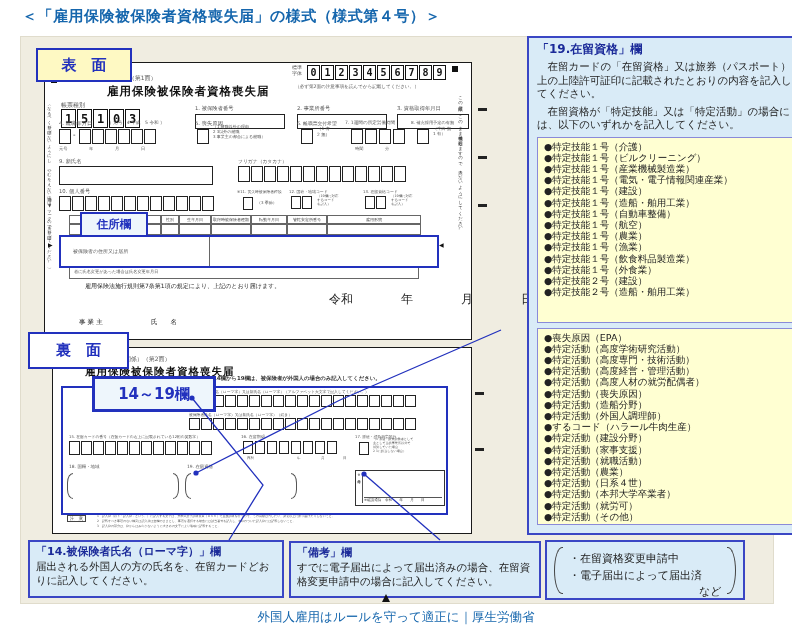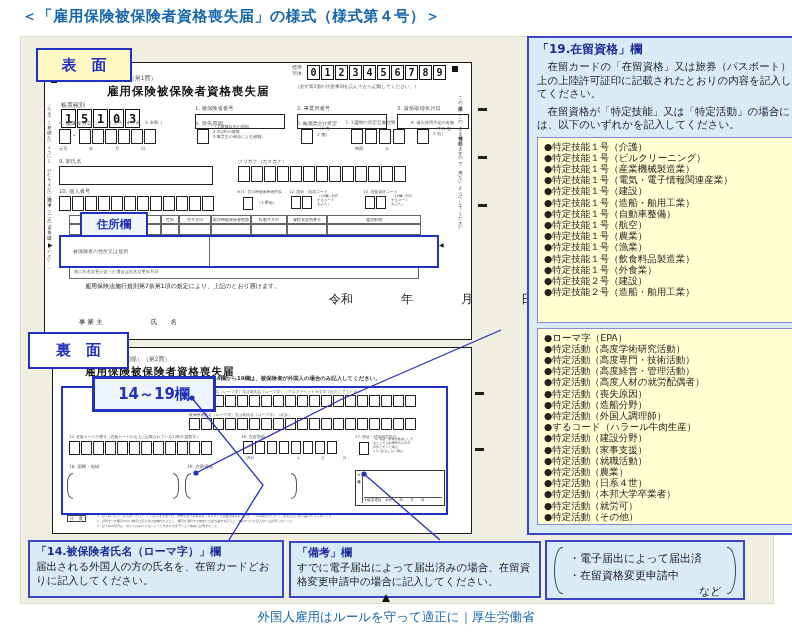--- a/index.html
+++ b/index.html
@@ -380,21 +380,21 @@
       <div>●特定技能１号（自動車整備）</div>
       <div>●特定技能１号（航空）</div>
       <div>●特定技能１号（農業）</div>
       <div>●特定技能１号（漁業）</div>
       <div>●特定技能１号（飲食料品製造業）</div>
       <div>●特定技能１号（外食業）</div>
       <div>●特定技能２号（建設）</div>
       <div>●特定技能２号（造船・舶用工業）</div>
     </div>
   <div class="ybox" style="height:197px;">
-      <div>●ローマ字（EPA）</div>
+      <div>●喪失原因（EPA）</div>
       <div>●特定活動（高度学術研究活動）</div>
       <div>●特定活動（高度専門・技術活動）</div>
       <div>●特定活動（高度経営・管理活動）</div>
       <div>●特定活動（高度人材の就労配偶者）</div>
       <div>●特定活動（喪失原因）</div>
       <div>●特定活動（造船分野）</div>
       <div>●特定活動（外国人調理師）</div>
       <div>●するコード（ハラール牛肉生産）</div>
       <div>●特定活動（建設分野）</div>
       <div>●特定活動（家事支援）</div>
@@ -412,22 +412,22 @@
   <div class="co-b">届出される外国人の方の氏名を、在留カードどおりに記入してください。</div>
 </div>
 <div class="abs callout" style="left:289px;top:541px;width:252px;height:57px;">
   <div class="co-h">「備考」欄</div>
   <div class="co-b">すでに電子届出によって届出済みの場合、在留資格変更申請中の場合に記入してください。</div>
 </div>
 <div class="abs callout" style="left:545px;top:540px;width:200px;height:60px;padding:0;">
   <div class="abs paren pl" style="left:7px;top:5px;width:9px;height:47px;border-color:#444;"></div>
   <div class="abs paren pr" style="left:180px;top:5px;width:9px;height:47px;border-color:#444;"></div>
   <div class="abs" style="left:22px;top:8px;font-size:11px;line-height:17px;color:#222;">
+      <div>・在留資格変更申請中</div>
       <div>・電子届出によって届出済</div>
-      <div>・在留資格変更申請中</div>
     </div>
   <div class="abs nw" style="left:152px;top:42px;font-size:11px;color:#222;">など</div>
 </div>
 
 <svg class="overlay" width="792" height="637" viewBox="0 0 792 637">
   <circle cx="192" cy="398" r="2.6" fill="#2231bd"></circle>
   <polyline points="192,398 263,485 229,540" fill="none" stroke="#2231bd" stroke-width="1.3"></polyline>
   <circle cx="196" cy="473" r="2.6" fill="#2231bd"></circle>
   <polyline points="196,473 340,400 501,330" fill="none" stroke="#2231bd" stroke-width="1.3"></polyline>
   <circle cx="364" cy="474" r="2.6" fill="#2231bd"></circle>

